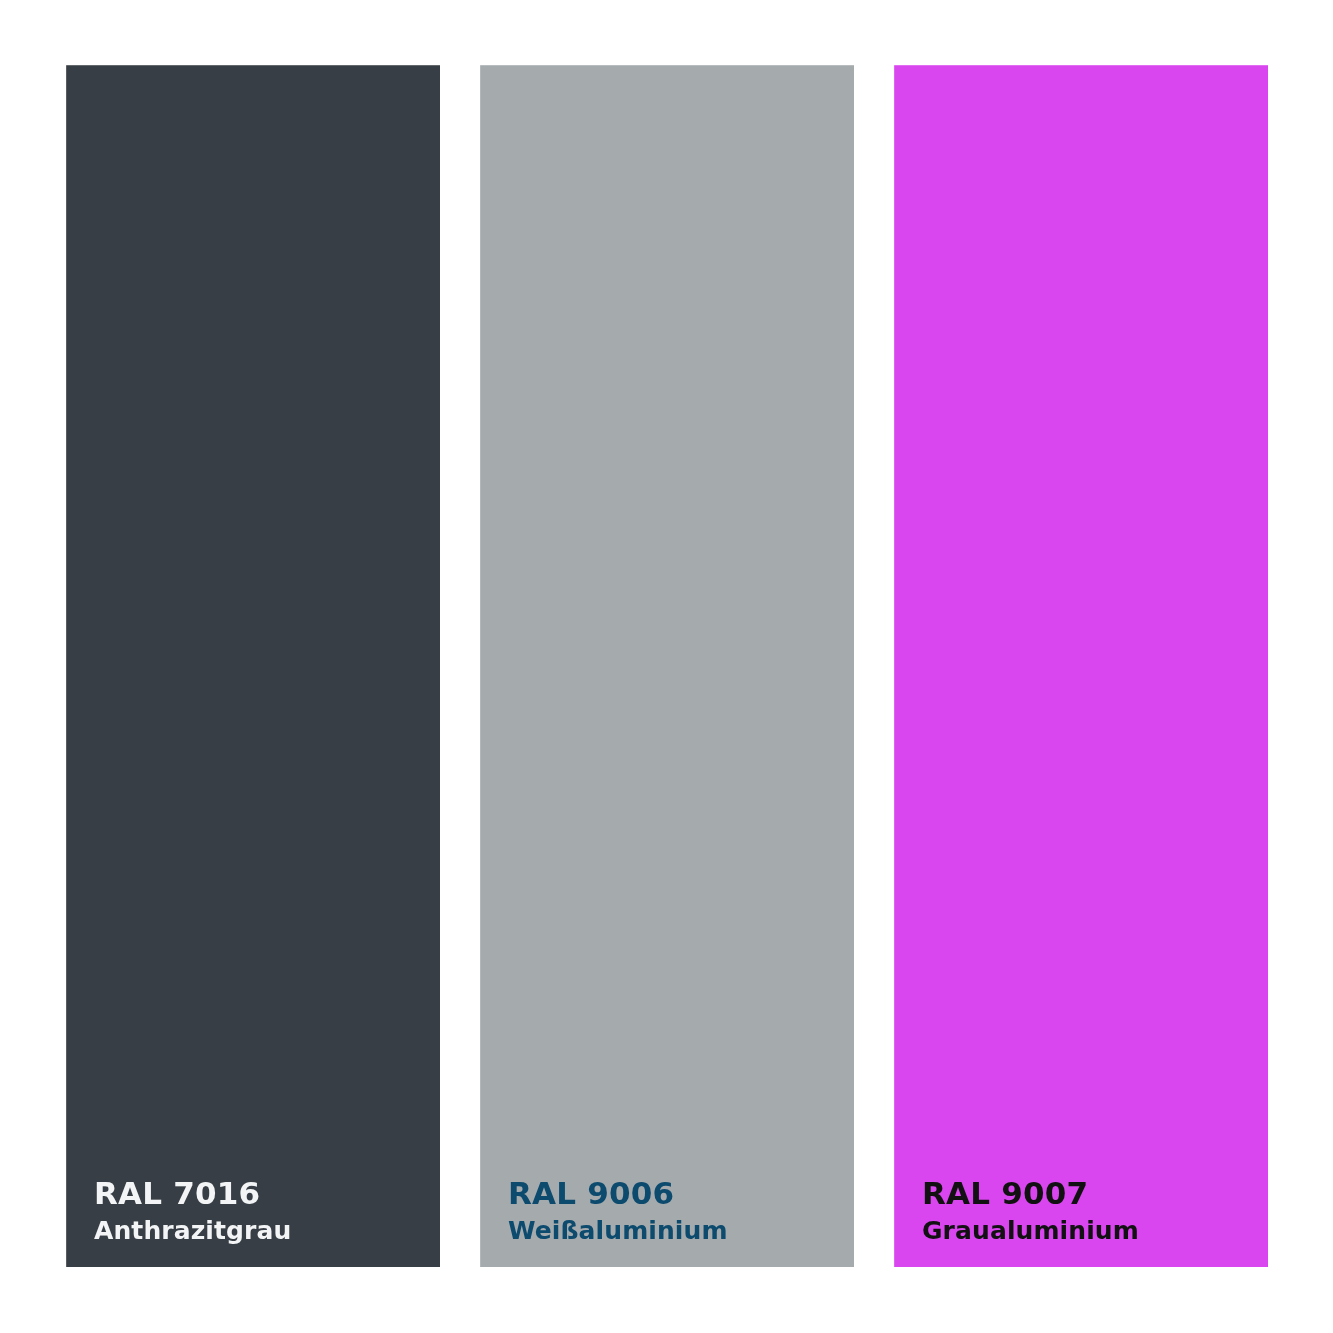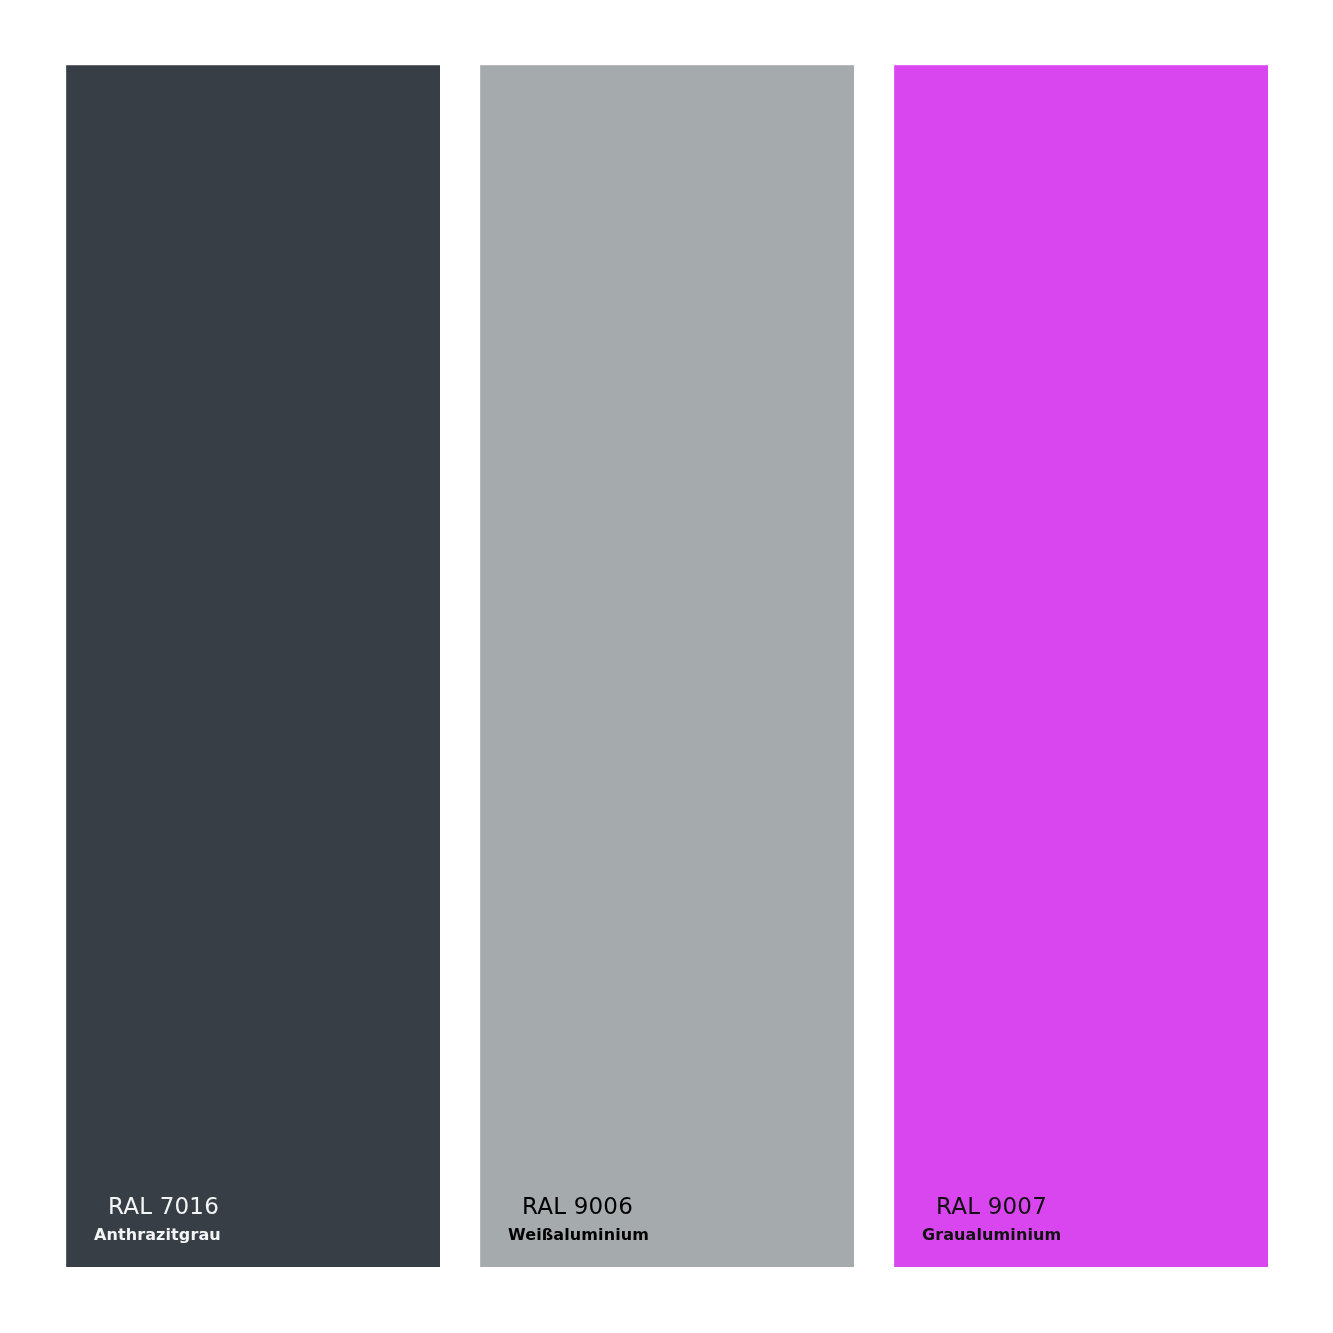--- a/index.html
+++ b/index.html
@@ -38,47 +38,47 @@
   .swatch-2 { left: 480px; }
   .swatch-3 { left: 894px; }
 
   .swatch-caption {
     padding: 0 28px 24px 28px;
     line-height: 1;
   }
 
   .swatch-code {
     display: block;
-    font-size: 23px;
-    font-weight: normal;
+    font-size: 31px;
+    font-weight: bold;
     letter-spacing: 0.2px;
-    margin: 0 0 9px 14px;
+    margin: 0 0 9px 0;
   }
 
   .swatch-name {
     display: block;
-    font-size: 16px;
+    font-size: 25px;
     font-weight: bold;
     letter-spacing: 0.1px;
     margin: 0;
   }
 </style>
 </head>
 <body style="background: rgb(255, 255, 255);">
 
 <div id="palette-board">
 
   <div class="swatch swatch-1" style="background: rgb(56, 62, 69); color: rgb(242, 244, 245);">
     <div class="swatch-caption">
       <span class="swatch-code">RAL 7016</span>
       <span class="swatch-name">Anthrazitgrau</span>
     </div>
   </div>
 
-  <div class="swatch swatch-2" style="background: rgb(165, 170, 173); color: #000000;">
+  <div class="swatch swatch-2" style="background: rgb(165, 170, 173); color: #0c4a6e;">
     <div class="swatch-caption">
       <span class="swatch-code">RAL 9006</span>
       <span class="swatch-name">Weißaluminium</span>
     </div>
   </div>
 
   <div class="swatch swatch-3" style="background: #d946ef; color: rgb(17, 17, 17);">
     <div class="swatch-caption">
       <span class="swatch-code">RAL 9007</span>
       <span class="swatch-name">Graualuminium</span>

